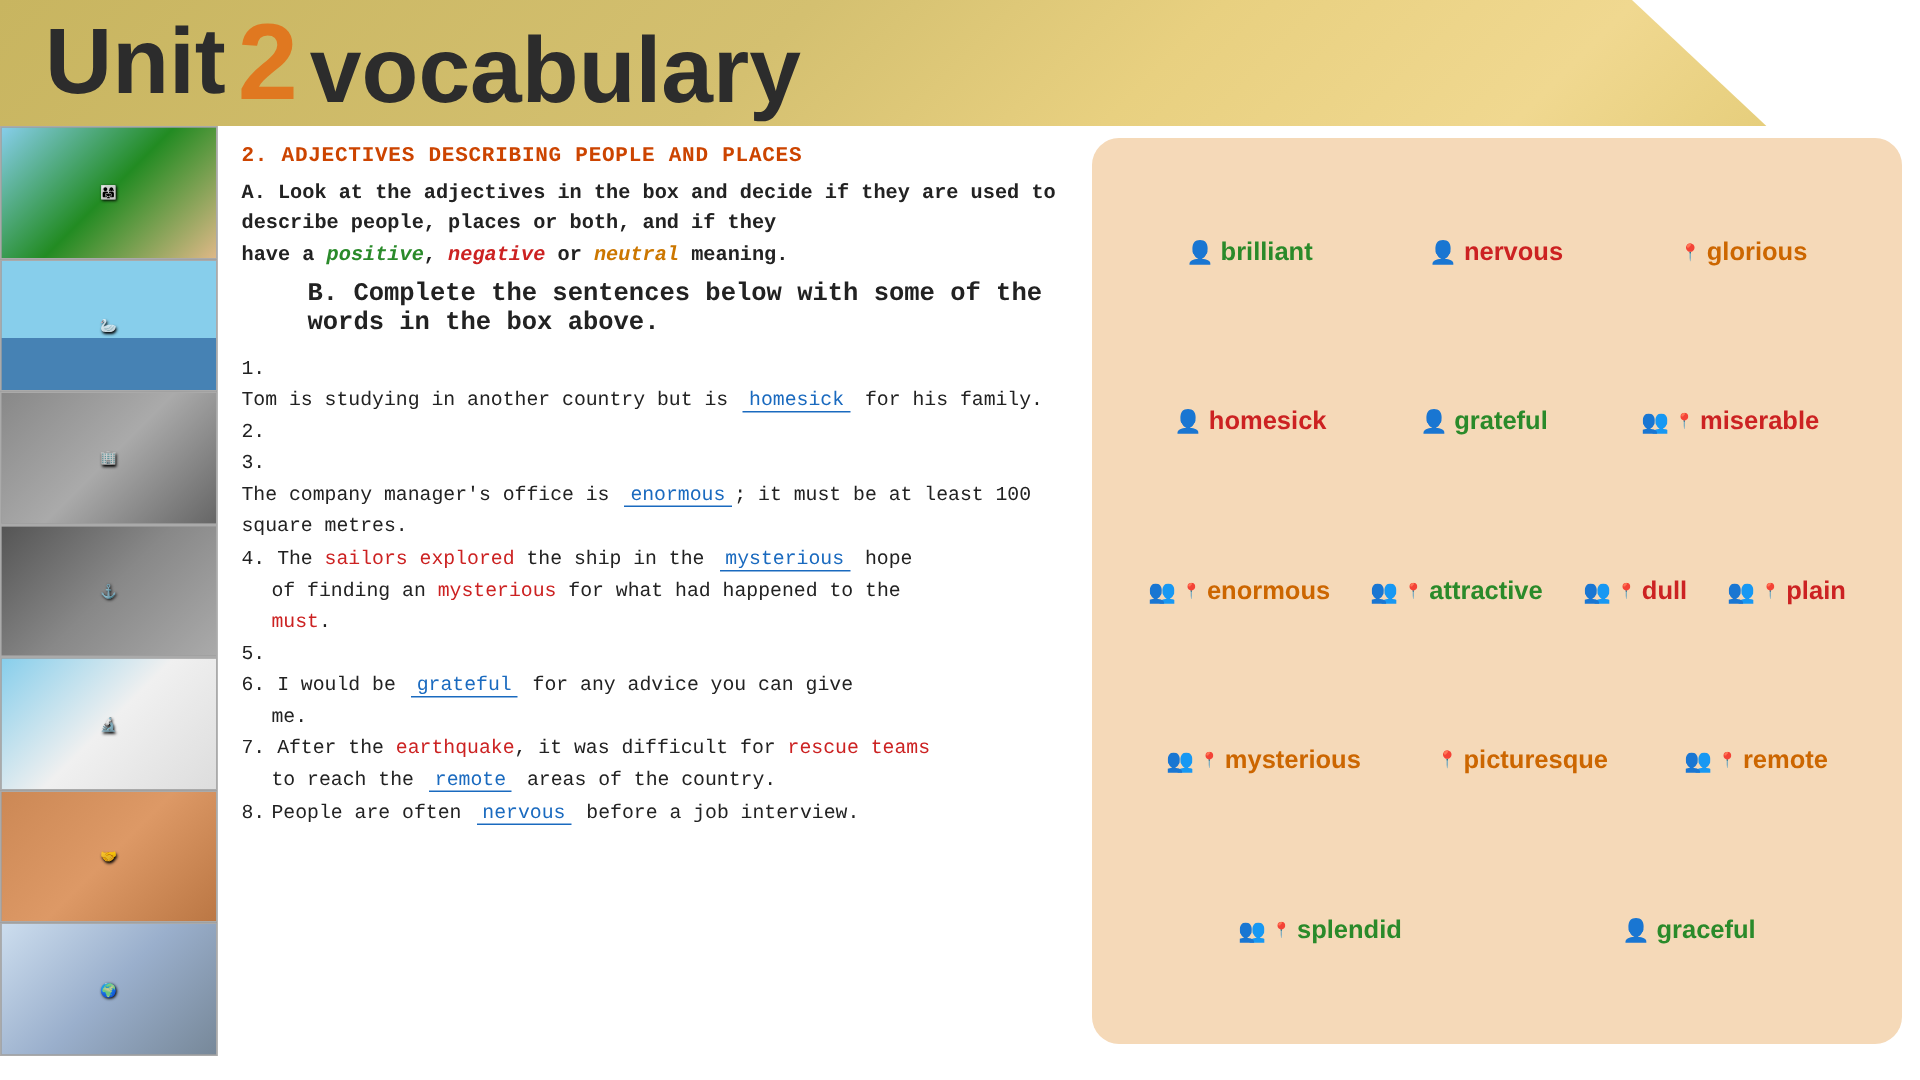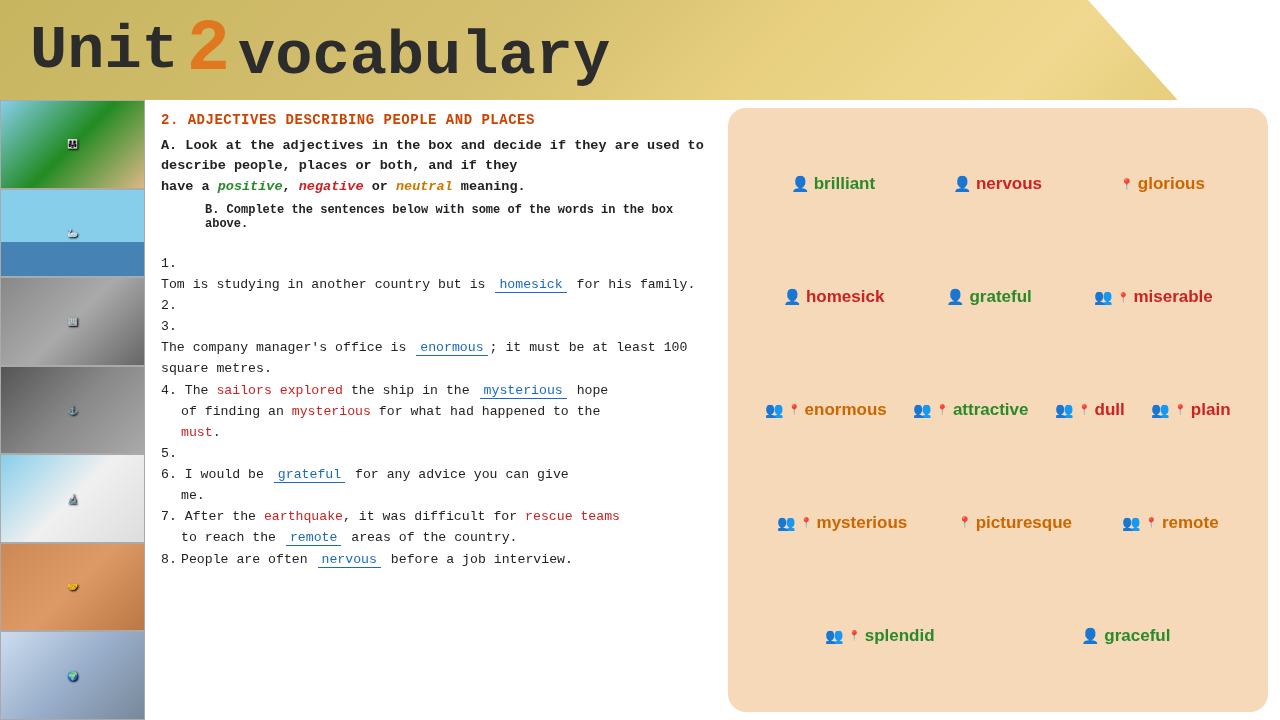--- a/index.html
+++ b/index.html
@@ -7,27 +7,26 @@
       width: 1280px;
       height: 720px;
       overflow: hidden;
       font-family: Arial, sans-serif;
       background: #fff;
     }
 
     
     .header {
       background: linear-gradient(135deg, #c8b560 0%, #d4c070 40%, #e8d080 60%, #f0d890 80%, #e0c870 100%);
-      height: 100px;
-      display: flex;
-      align-items: center;
+      height: 84px;
+      display: flex;
+      align-items: flex-start;
       padding: 0 30px;
       position: relative;
       clip-path: polygon(0 0, 85% 0, 92% 100%, 0 100%);
-      font-family: Liberation Mono, monospace;
     }
     .header-title {
       font-size: 62px;
       font-weight: bold;
       color: #2c2c2c;
       display: flex;
       align-items: center;
       gap: 8px;
     }
     .header-title .unit-text {
@@ -90,24 +89,24 @@
       font-weight: bold;
       color: #222;
       margin-bottom: 6px;
       line-height: 1.5;
     }
     .instruction-a .positive { color: #2a8a2a; font-style: italic; }
     .instruction-a .negative { color: #cc2222; font-style: italic; }
     .instruction-a .neutral { color: #cc7700; font-style: italic; }
 
     .instruction-b {
-      font-size: 12px;
+      font-size: 17px;
       font-weight: bold;
       color: #222;
-      margin-bottom: 22px;
+      margin-bottom: 10px;
       padding-left: 44px;
     }
 
     .sentences {
       font-size: 13px;
       color: #222;
       line-height: 1.65;
     }
     .blank {
       color: #1a6abf;

